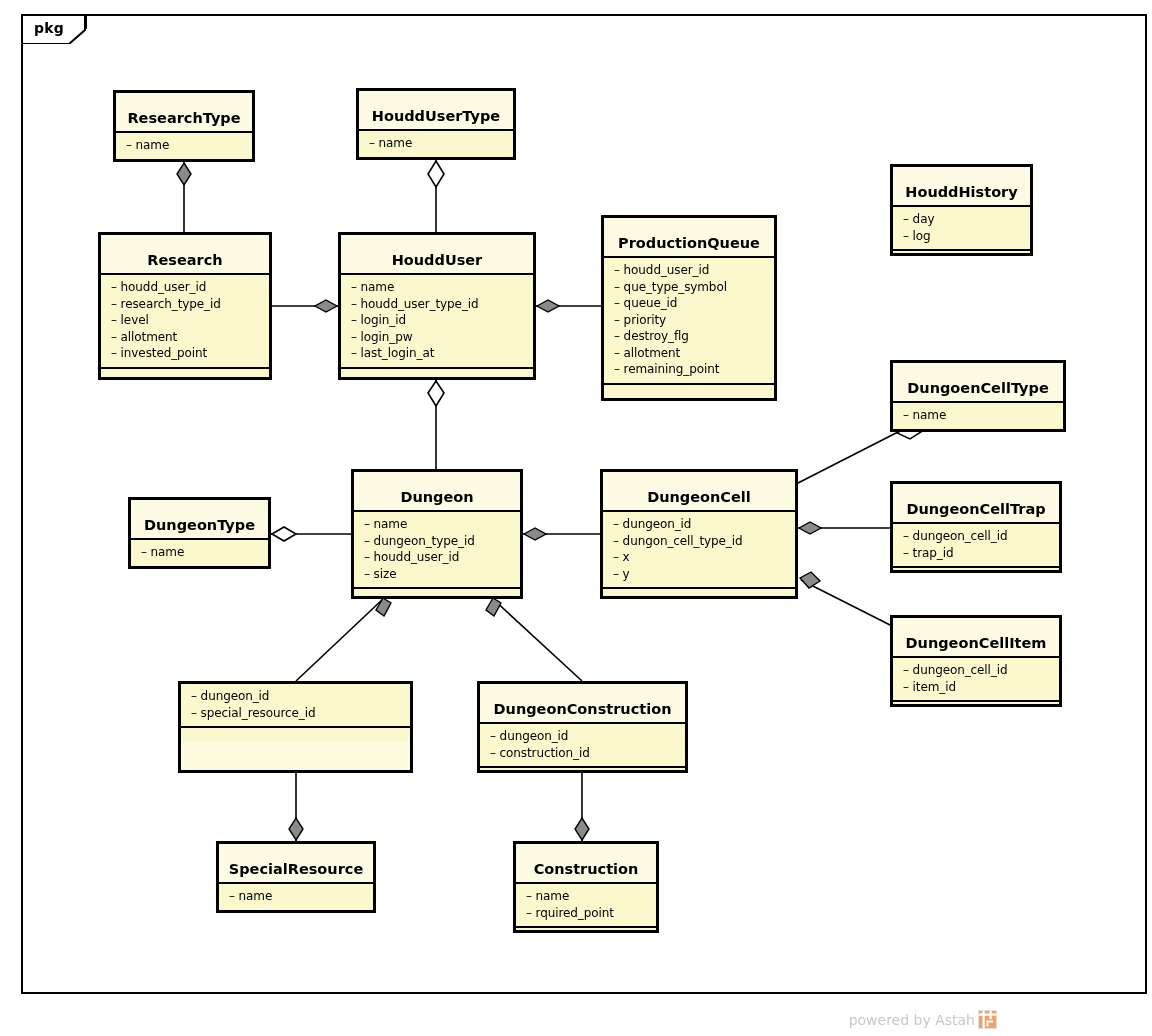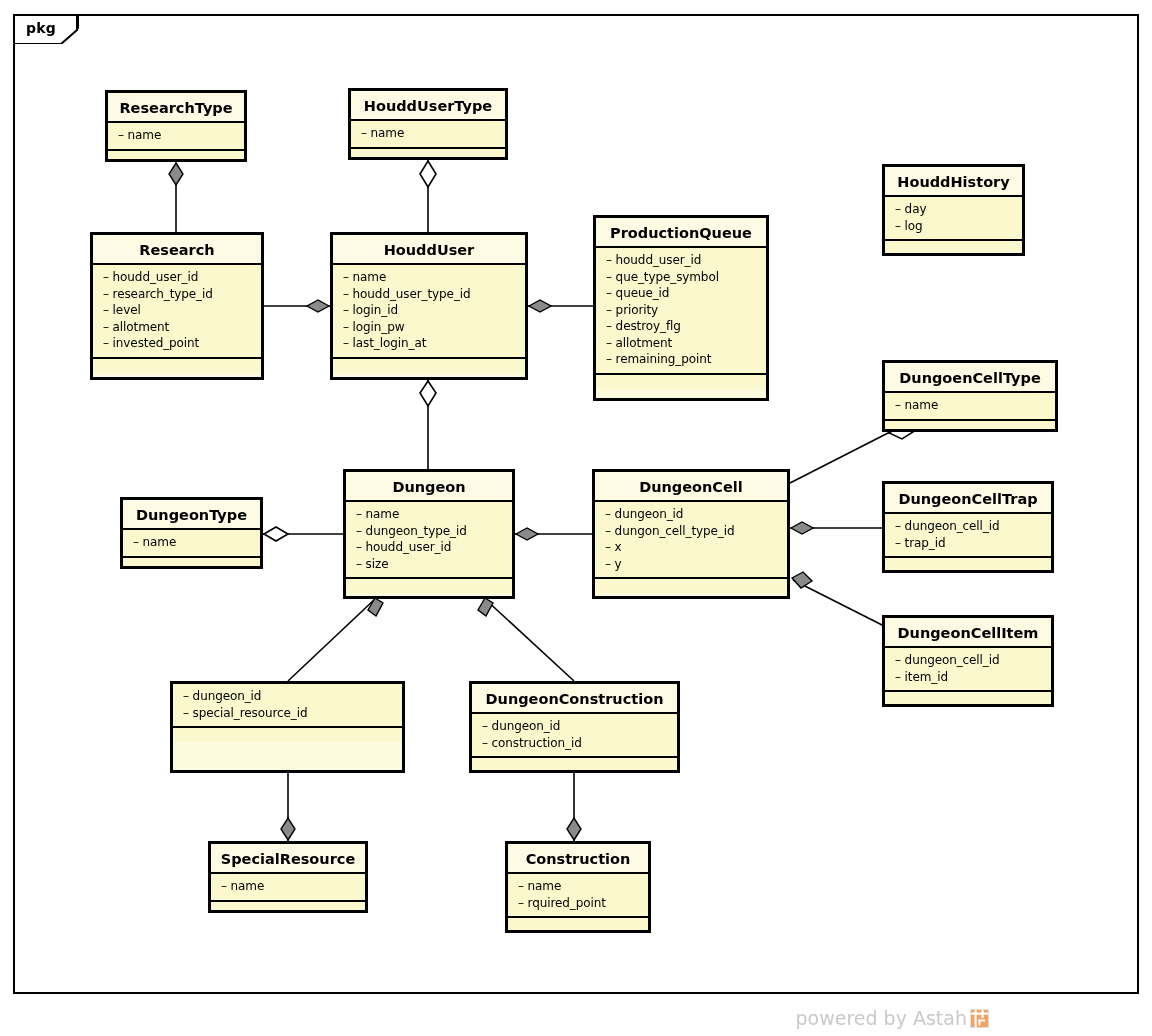--- a/index.html
+++ b/index.html
@@ -10,21 +10,21 @@
   }
   body {
     width: 1152px;
     height: 1036px;
     position: relative;
     overflow: hidden;
     font-family: "DejaVu Sans", sans-serif;
   }
   #canvas {
     position: absolute;
-    left: 0; top: 0;
+    left: 8px; top: 0;
     width: 996px;
     height: 1036px;
   }
   
   .pkg-frame {
     position: absolute;
     left: 13px;
     top: 14px;
     width: 1126px;
     height: 980px;
@@ -69,21 +69,21 @@
     border: 3px solid #000;
     background: #fdfbdd;
     overflow: hidden;
   }
   .uml-name {
     box-sizing: border-box;
     text-align: center;
     font-weight: bold;
     font-size: 14.5px;
     color: #000;
-    padding: 6px 6px 4px 6px;
+    padding: 16px 6px 4px 6px;
     background: #fdfbe4;
     border-bottom: 2px solid #000;
     white-space: nowrap;
     line-height: 1.25;
   }
   .uml-attrs {
     box-sizing: border-box;
     padding: 4px 6px 5px 10px;
     background: #fbf8cd;
     border-bottom: 2px solid #000;
@@ -104,21 +104,21 @@
   
   .watermark {
     position: absolute;
     right: 7px;
     bottom: 7px;
     display: flex;
     align-items: center;
     gap: 3px;
   }
   .watermark-text {
-    font-size: 19px;
+    font-size: 14px;
     color: #c9c9c9;
     font-family: "DejaVu Sans", sans-serif;
   }
   .watermark-logo {
     width: 19px;
     height: 19px;
     position: relative;
   }
 </style>
 </head>

